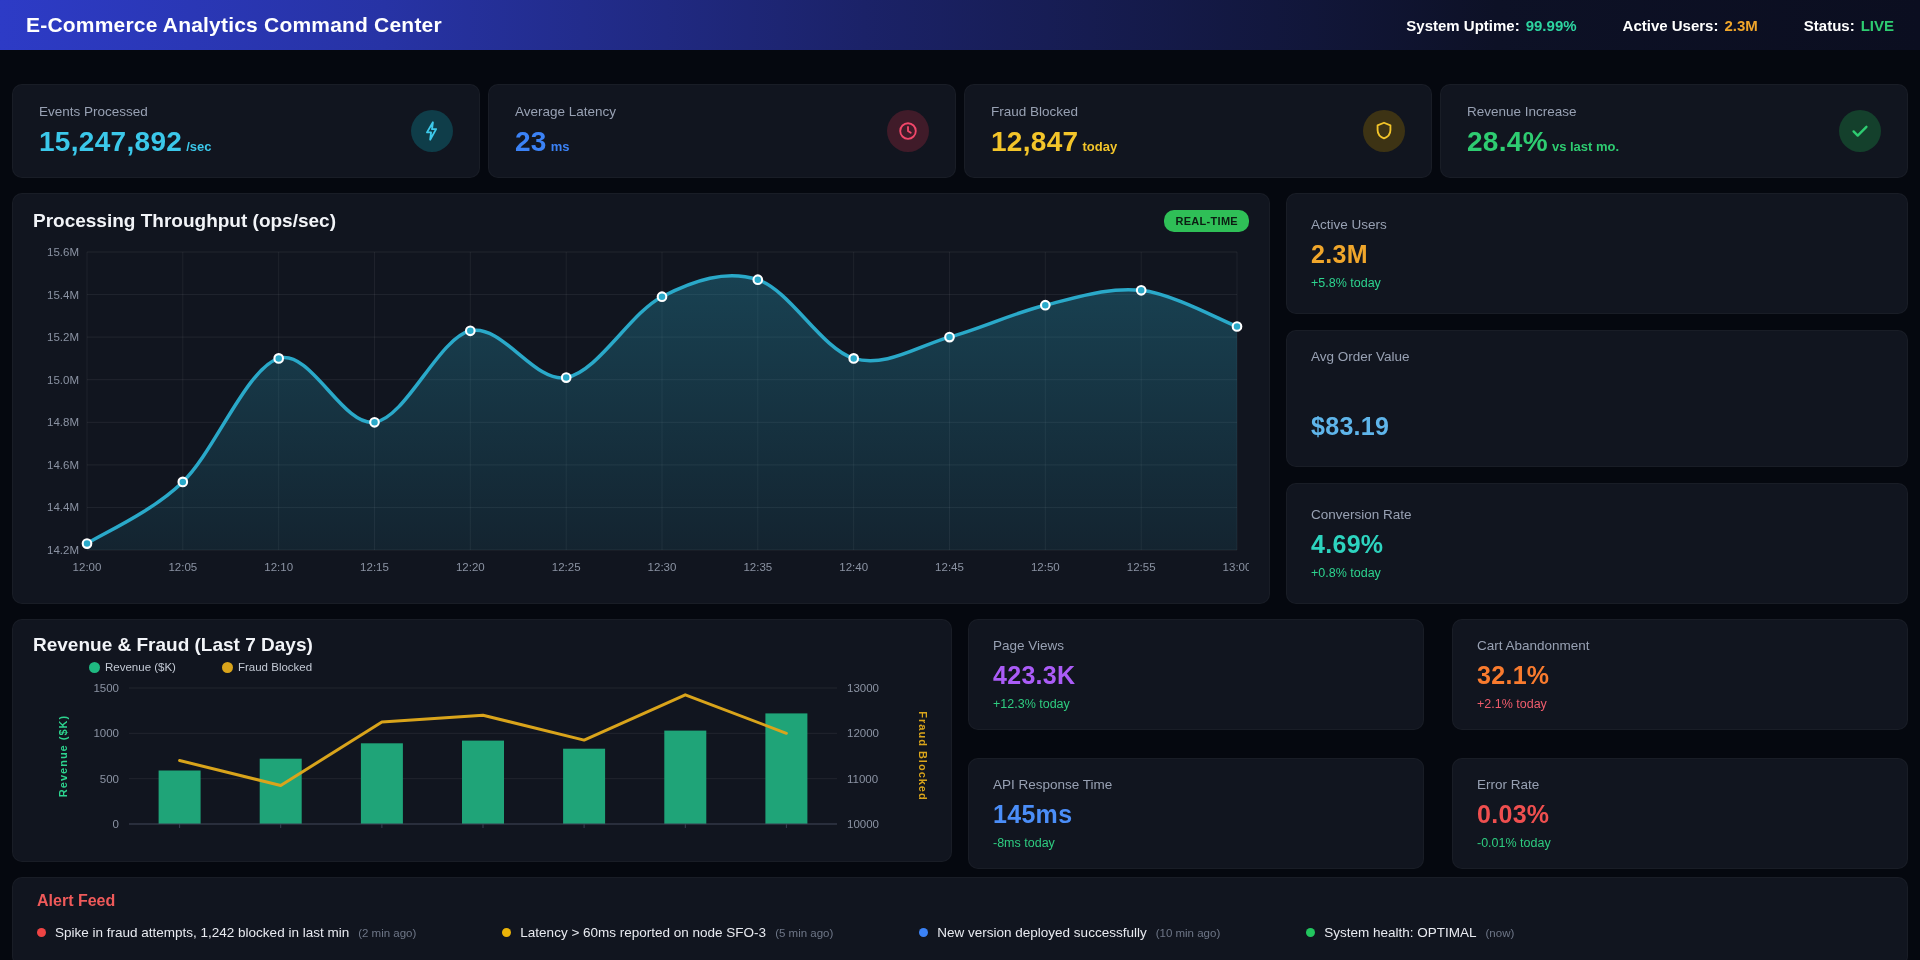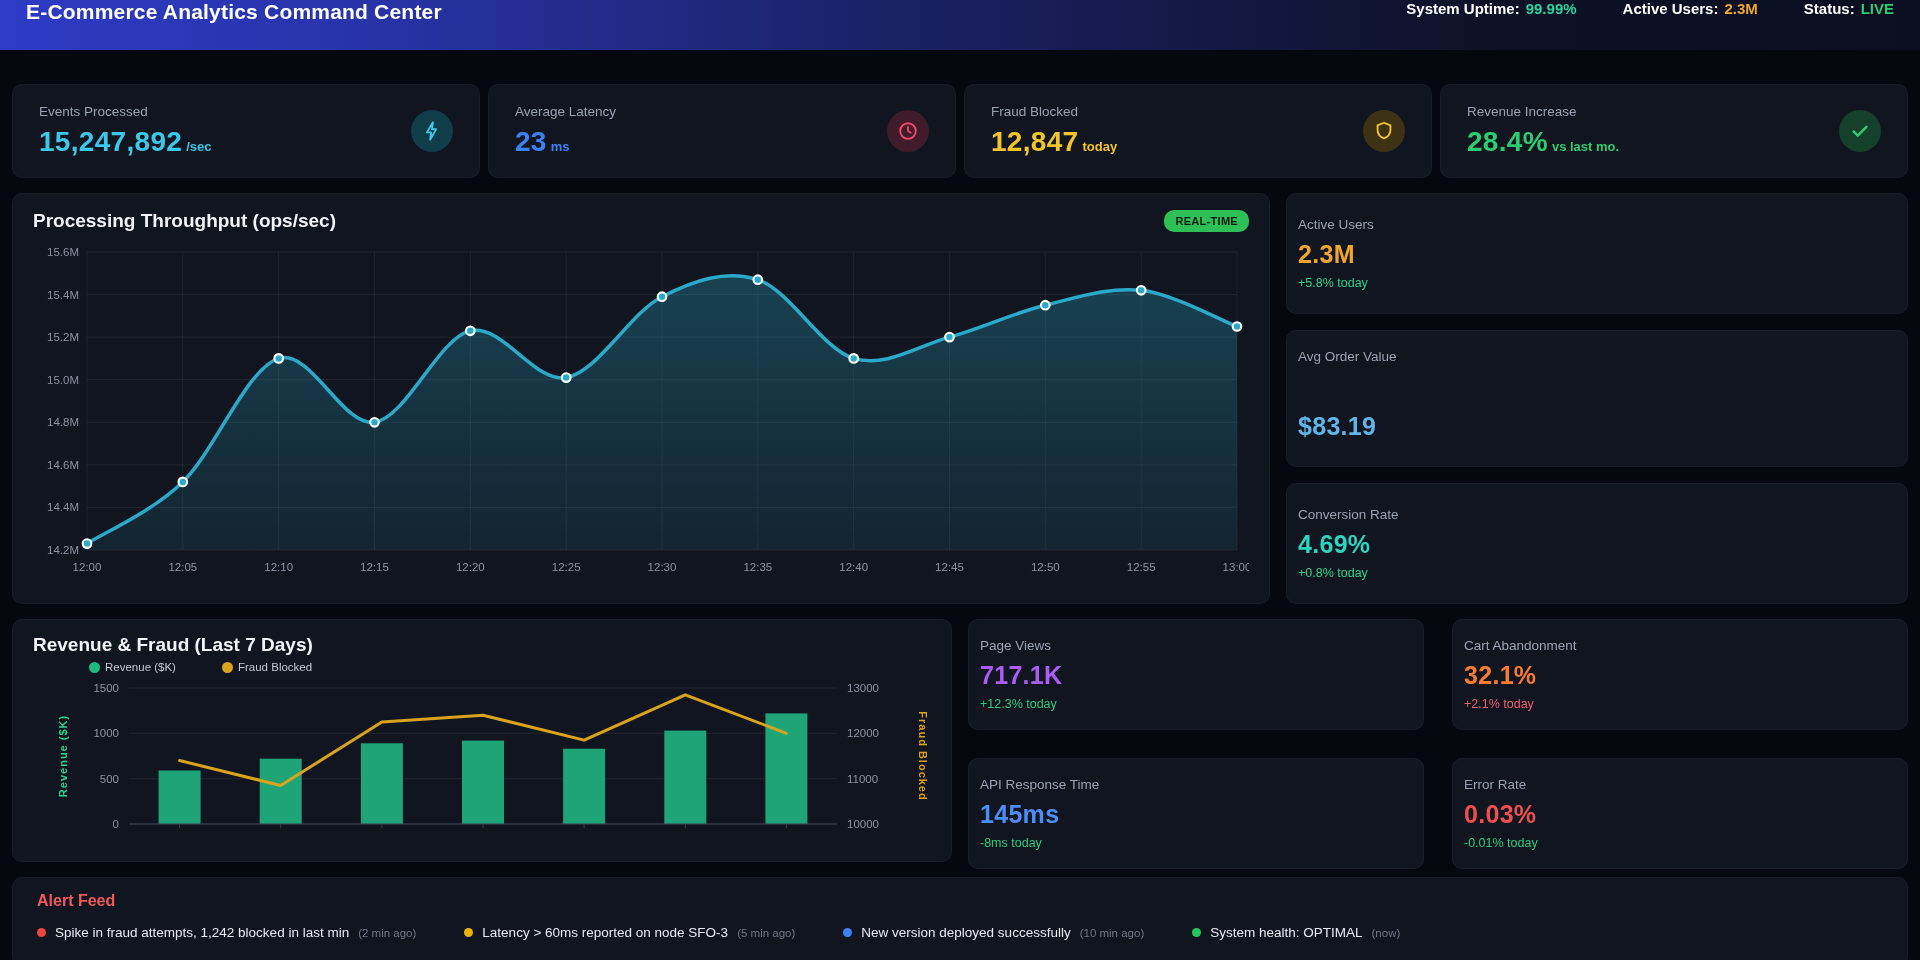--- a/index.html
+++ b/index.html
@@ -3,21 +3,21 @@
 <meta charset="utf-8">
 <style>
   * { box-sizing: border-box; }
   html, body { overflow: hidden; }
   body {
     margin: 0; width: 1920px; height: 960px;
     background: #05080f; color: #e8ebf2;
     font-family: "Liberation Sans", sans-serif;
   }
   header {
-    height: 50px; display: flex; justify-content: space-between;
+    height: 50px; display: flex; align-items: center; justify-content: space-between;
     padding: 0 26px;
     background: linear-gradient(90deg,#2d3bc6 0%,#2733a5 20%,#1b2268 45%,#0d1126 78%,#0b0e20 100%);
   }
   h1 { font-size: 21px; margin: 0; font-weight: bold; letter-spacing: .2px; color:#fff; }
   .hstats { display: flex; gap: 46px; }
   .hstat { font-size: 15px; font-weight: bold; }
   .hlabel { color: #fff; margin-right: 6px; }
   main { padding: 12px; display: flex; flex-direction: column; gap: 15px; }
   .panel { background: #11151f; border-radius: 10px; border: 1px solid rgba(255,255,255,.035); }
   .kpi-row { display: grid; grid-template-columns: repeat(4,1fr); gap: 8px; height: 94px; margin-top: 22px; }
@@ -27,34 +27,34 @@
   .kpi-suffix { font-size: 13px; font-weight: bold; margin-left: 4px; }
   .kpi-icon { width: 42px; height: 42px; border-radius: 50%; display: flex; align-items: center; justify-content: center; }
   .kpi-icon svg { width: 22px; height: 22px; display: block; }
   .mid-row { display: flex; gap: 16px; height: 411px; }
   .chart-panel { flex: 1; padding: 16px 20px; display: flex; flex-direction: column; }
   .panel-head { display: flex; justify-content: space-between; align-items: center; margin-bottom: 8px; }
   h2 { font-size: 19px; margin: 0; font-weight: bold; color: #f2f4f8; }
   .badge { background: #2fbf57; color: #0c1d12; font-size: 11px; font-weight: bold; padding: 5px 11px; border-radius: 10px; letter-spacing: .3px; }
   .chart-panel svg { width: 1216px; height: 338px; display: block; }
   .side-col { width: 624px; display: flex; flex-direction: column; gap: 16px; }
-  .stat-card { padding: 18px 11px; display: flex; flex-direction: column; justify-content: center; flex: 1; }
+  .stat-card { padding: 18px 24px; display: flex; flex-direction: column; justify-content: center; flex: 1; }
   .stat-label { font-size: 13.5px; color: #98a1b3; }
   .stat-value { font-size: 25px; font-weight: bold; margin: 8px 0 7px; letter-spacing: .3px; }
   .stat-delta { font-size: 12.5px; }
   .bot-row { display: flex; gap: 16px; height: 243px; }
   .rev-panel { width: 940px; padding: 14px 20px; display: flex; flex-direction: column; }
   .legend { display: flex; gap: 46px; margin: 5px 0 5px 56px; }
   .legend-item { display: flex; align-items: center; gap: 5px; font-size: 11.5px; color: #c3c9d4; }
   .ldot { width: 11px; height: 11px; border-radius: 50%; }
   .rev-panel svg { width: 900px; height: 158px; display: block; }
   .quad { flex: 1; display: grid; grid-template-columns: 1fr 1fr; grid-template-rows: 1fr 1fr; gap: 28px; }
   .alert-panel { padding: 14px 24px; height: 89px; }
   .alert-title { color: #ef5a5a; font-size: 16px; }
-  .alerts { display: flex; gap: 48px; margin-top: 15px; align-items: center; }
+  .alerts { display: flex; gap: 86px; margin-top: 15px; align-items: center; }
   .alert-item { display: flex; align-items: center; gap: 9px; font-size: 13.5px; color: #e8eaf0; white-space: nowrap; }
   .adot { width: 9px; height: 9px; border-radius: 50%; flex: none; }
   .alert-time { color: #6e7687; font-size: 11.5px; }
   svg text { font-family: "Liberation Sans", sans-serif; }
   .tick { fill: #8b93a3; font-size: 11.5px; }
   .axis-title { font-size: 11px; font-weight: bold; letter-spacing: 1px; }
 </style>
 </head>
 <body>
 
@@ -248,21 +248,21 @@
             <line x1="450.0" x2="450.0" y1="146.0" y2="150.0" stroke="#3a4152"></line>
             <line x1="551.1" x2="551.1" y1="146.0" y2="150.0" stroke="#3a4152"></line>
             <line x1="652.3" x2="652.3" y1="146.0" y2="150.0" stroke="#3a4152"></line>
             <line x1="753.4" x2="753.4" y1="146.0" y2="150.0" stroke="#3a4152"></line>
             <polyline points="146.6,82.5 247.7,107.5 348.9,44.0 450.0,37.2 551.1,62.1 652.3,16.8 753.4,55.3" fill="none" stroke="#d9a41b" stroke-width="3" stroke-linejoin="round" stroke-linecap="round"></polyline>
           </svg>
       </div>
       <div class="quad" id="quad">
           <div class="panel stat-card">
             <div class="stat-label">Page Views</div>
-            <div class="stat-value" style="color: rgb(171, 92, 247);">717.1K</div>
+            <div class="stat-value" style="color: rgb(171, 92, 247);">423.3K</div>
             <div class="stat-delta" style="color: rgb(46, 204, 128);">+12.3% today</div>
           </div>
           <div class="panel stat-card">
             <div class="stat-label">Cart Abandonment</div>
             <div class="stat-value" style="color: rgb(249, 123, 46);">32.1%</div>
             <div class="stat-delta" style="color: rgb(239, 92, 108);">+2.1% today</div>
           </div>
           <div class="panel stat-card">
             <div class="stat-label">API Response Time</div>
             <div class="stat-value" style="color: rgb(75, 142, 248);">145ms</div>

